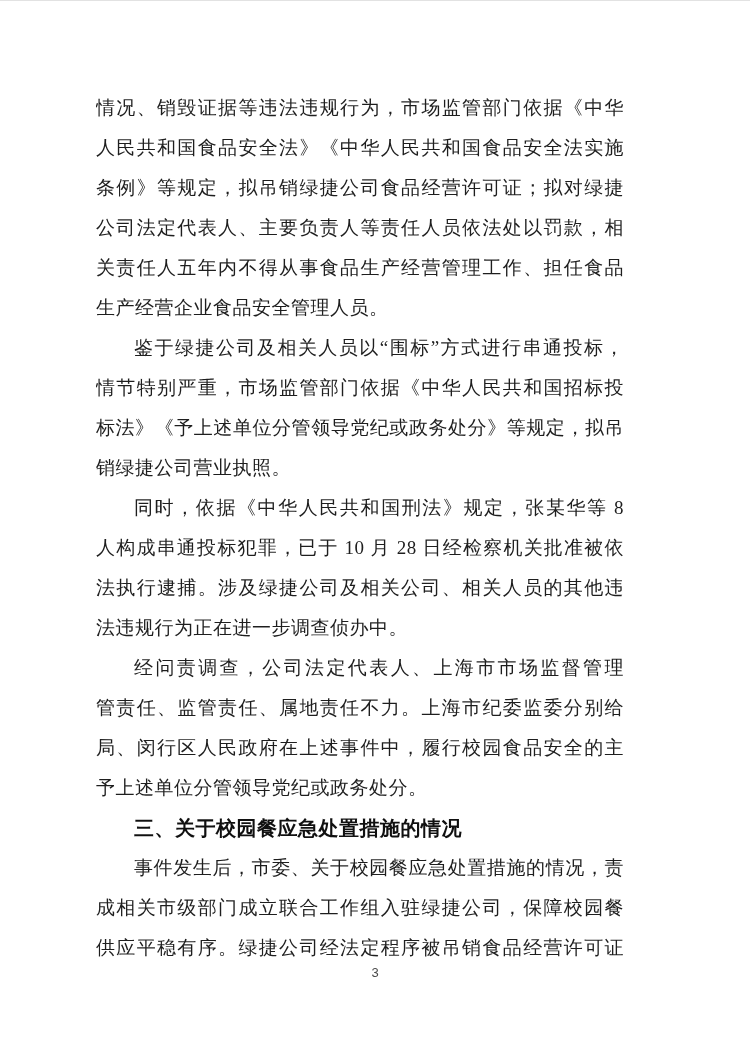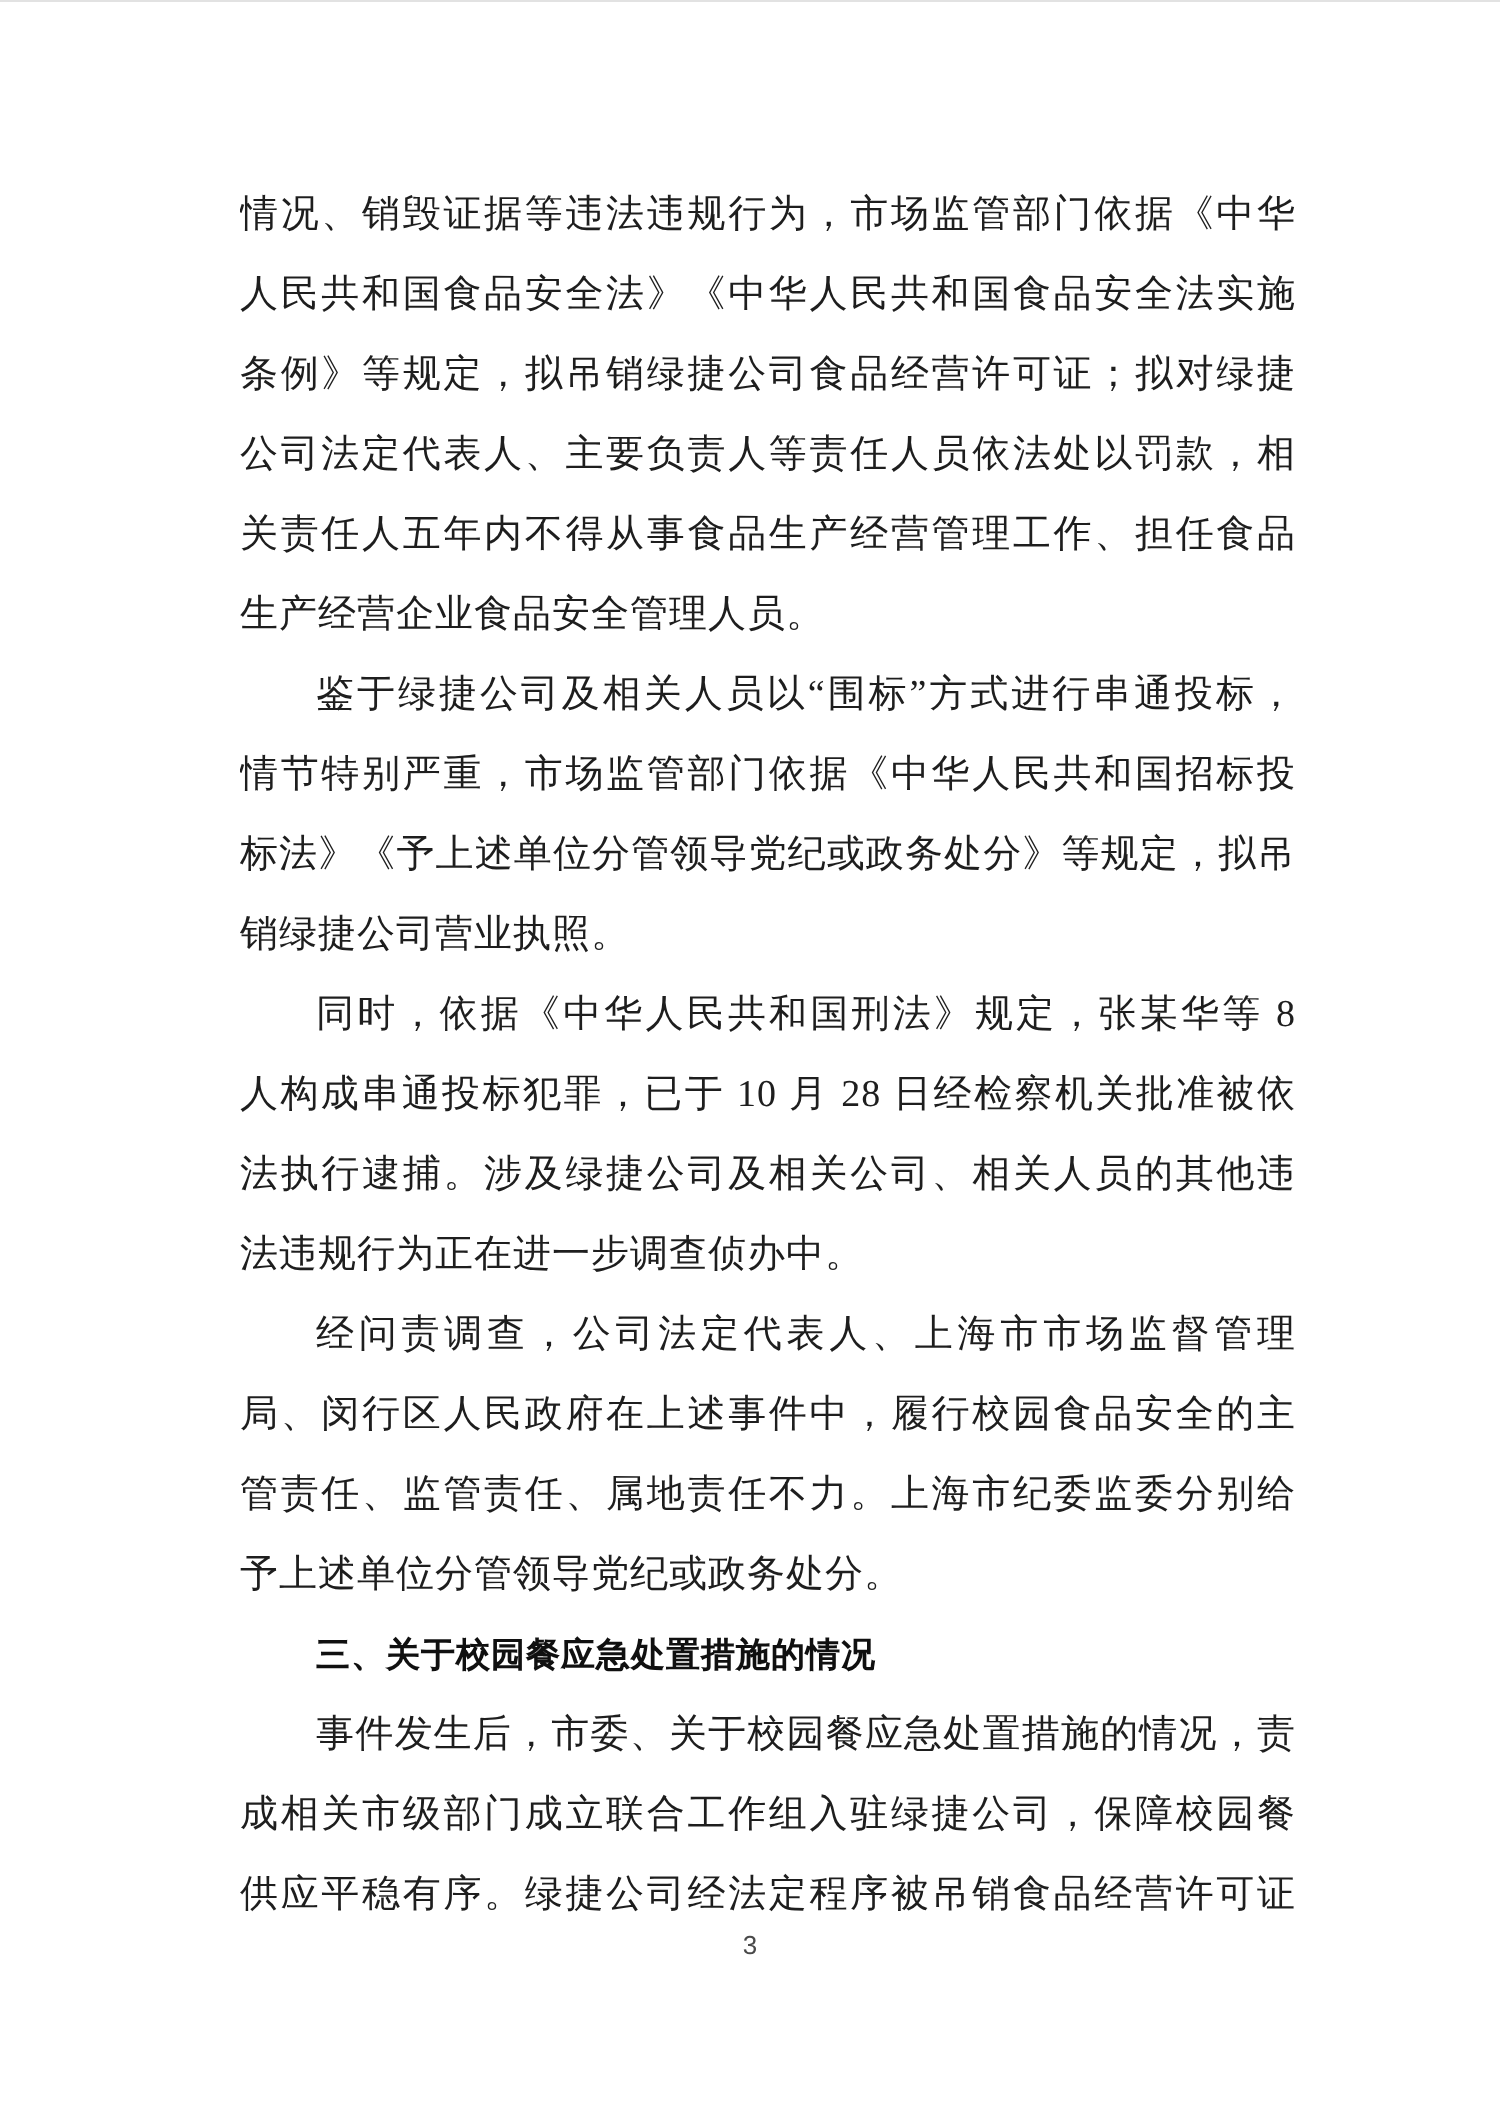--- a/index.html
+++ b/index.html
@@ -12,21 +12,21 @@
     font-family: "Liberation Serif", serif;
   }
   .top-edge {
     position: absolute;
     top: 0; left: 0;
     width: 100%; height: 1px;
     background: #e2e2e2;
   }
   .text-block {
     position: absolute;
-    left: 120px;
+    left: 96px;
     top: 88px;
     width: 528px;
     color: #1e1e1e;
     font-size: 19px;
     line-height: 40px;
     letter-spacing: 0.5px;
   }
   .ln {
     height: 40px;
     overflow: hidden;
@@ -35,21 +35,21 @@
     text-justify: inter-ideograph;
   }
   .ln.end {
     text-align: right;
     text-align-last: left;
   }
   .ln.ind { text-indent: 38px; }
   .ln.heading {
     font-family: "Liberation Sans", sans-serif;
     font-weight: 700;
-    font-size: 17px;
+    font-size: 20px;
     color: #101010;
     text-align: left;
     text-align-last: left;
   }
   .page-num {
     position: absolute;
     top: 963px;
     left: 0;
     width: 100%;
     text-align: center;
@@ -78,22 +78,22 @@
     <div class="ln">情节特别严重，市场监管部门依据《中华人民共和国招标投</div>
     <div class="ln">标法》《予上述单位分管领导党纪或政务处分》等规定，拟吊</div>
     <div class="ln end">销绿捷公司营业执照。</div>
 
     <div class="ln ind">同时，依据《中华人民共和国刑法》规定，张某华等 8</div>
     <div class="ln">人构成串通投标犯罪，已于 10 月 28 日经检察机关批准被依</div>
     <div class="ln">法执行逮捕。涉及绿捷公司及相关公司、相关人员的其他违</div>
     <div class="ln end">法违规行为正在进一步调查侦办中。</div>
 
     <div class="ln ind">经问责调查，公司法定代表人、上海市市场监督管理</div>
+    <div class="ln">管责任、监管责任、属地责任不力。上海市纪委监委分别给</div>
     <div class="ln">局、闵行区人民政府在上述事件中，履行校园食品安全的主</div>
-    <div class="ln">管责任、监管责任、属地责任不力。上海市纪委监委分别给</div>
     <div class="ln end">予上述单位分管领导党纪或政务处分。</div>
 
     <div class="ln heading ind">三、关于校园餐应急处置措施的情况</div>
 
     <div class="ln ind">事件发生后，市委、关于校园餐应急处置措施的情况，责</div>
     <div class="ln">成相关市级部门成立联合工作组入驻绿捷公司，保障校园餐</div>
     <div class="ln">供应平稳有序。绿捷公司经法定程序被吊销食品经营许可证</div>
   </div>
 
   <div class="page-num">3</div>

